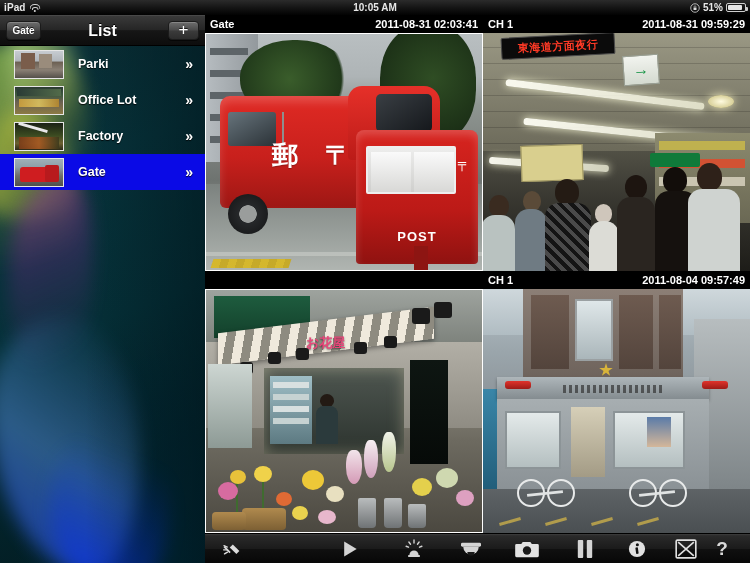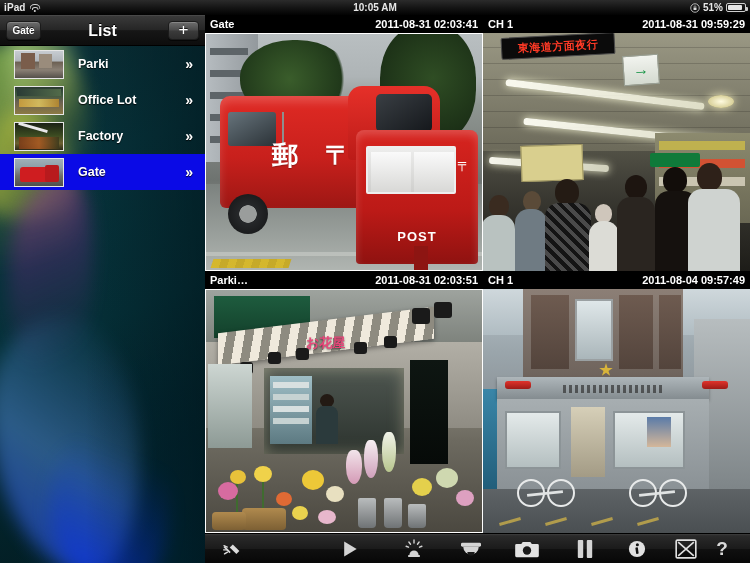--- a/index.html
+++ b/index.html
@@ -398,24 +398,20 @@
             <div class="hd" style="left:180px;bottom:78px; width:24px; height:26px; background:#120d0a;"></div>
             <div class="bd" style="left:172px;bottom:0;   width:42px; height:80px; background:#15110e;"></div>
             <div class="hd" style="right:28px;bottom:80px; width:25px; height:28px; background:#2e2119;"></div>
             <div class="bd" style="right:10px;bottom:0;   width:52px; height:82px; background:#cfd3d0;"></div>
           </div>
         </div>
       </div>
     </div>
 
     <div class="pane p-bl">
-      <div class="pane-hdr">
-        <span class="nm">Parki…</span>
-        <span class="ts">2011-08-31 02:03:51</span>
-      </div>
       <div class="pane-body">
         <div class="vid sc-flower">
           <div class="upper"></div>
           <div class="greenband"></div>
           <div class="shopwall"></div>
           <div class="awning"></div>
           <div class="sign">お花屋</div>
           <div class="spot" style="left:34px; top:72px;"></div>
           <div class="spot" style="left:62px; top:62px;"></div>
           <div class="spot" style="left:90px; top:58px;"></div>

